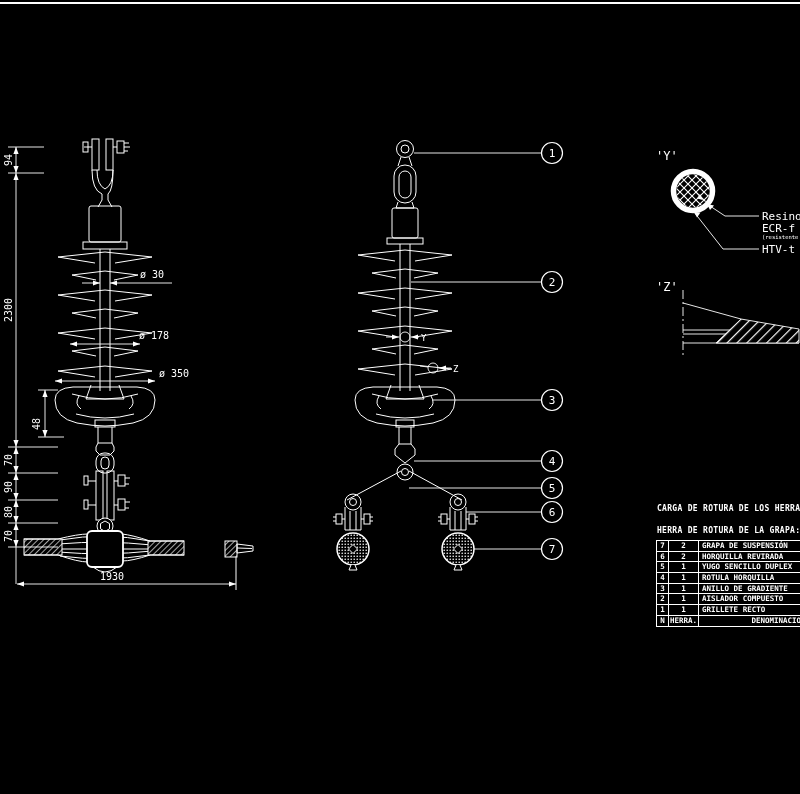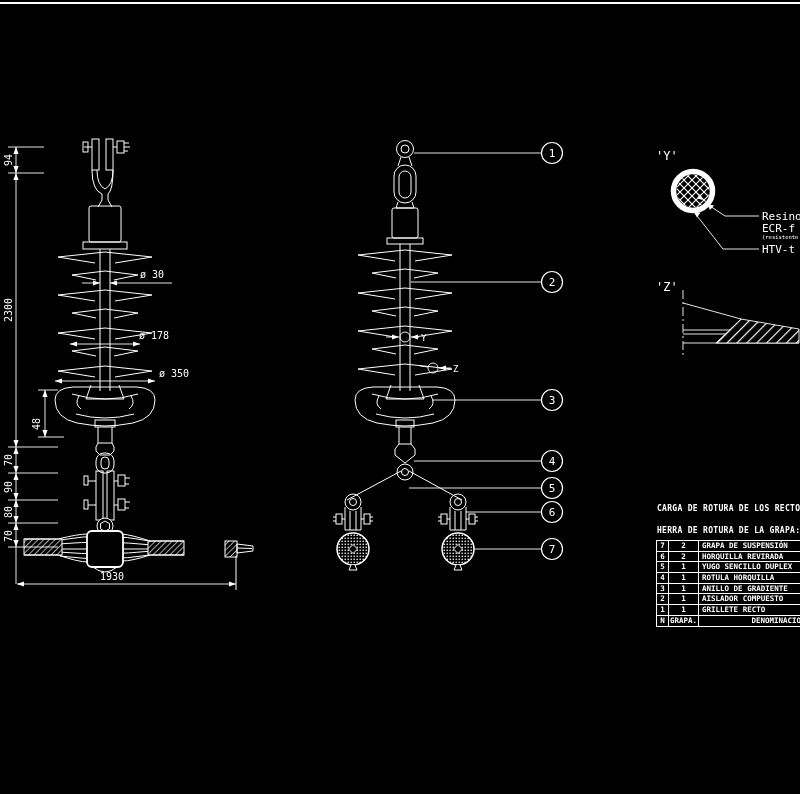--- a/index.html
+++ b/index.html
@@ -362,21 +362,21 @@
       <line x1="683" y1="290" x2="683" y2="358" stroke-dasharray="9 3 2 3"></line>
       <line x1="683" y1="303" x2="741" y2="319"></line>
       <line x1="683" y1="330" x2="757" y2="330"></line>
       <line x1="683" y1="334" x2="750" y2="334"></line>
       <line x1="683" y1="343" x2="799" y2="343"></line>
     </g>
     <path d="M741,319 L799,329 L799,343 L716,343 Z" fill="url(#hatchZ)" stroke="#fff" stroke-width="0.9"></path>
   </g>
 </svg>
 
-<div class="notes-line" id="note1">CARGA DE ROTURA DE LOS RECTO</div>
+<div class="notes-line" id="note1">CARGA DE ROTURA DE LOS HERRA</div>
 <div class="notes-line" id="note2">HERRA DE ROTURA DE LA GRAPA:</div>
 
 <div class="ptable">
   <div class="c cn">7</div>
   <div class="c cq">2</div>
   <div class="c cd">GRAPA DE SUSPENSIÓN</div>
 
   <div class="c cn">6</div>
   <div class="c cq">2</div>
   <div class="c cd">HORQUILLA REVIRADA</div>
@@ -395,15 +395,15 @@
 
   <div class="c cn">2</div>
   <div class="c cq">1</div>
   <div class="c cd">AISLADOR COMPUESTO</div>
 
   <div class="c cn">1</div>
   <div class="c cq">1</div>
   <div class="c cd">GRILLETE RECTO</div>
 
   <div class="c cn last">N</div>
-  <div class="c cq last">GRAPA.</div>
+  <div class="c cq last">HERRA.</div>
   <div class="c cf last">DENOMINACION</div>
 </div>
 
 </body></html>

